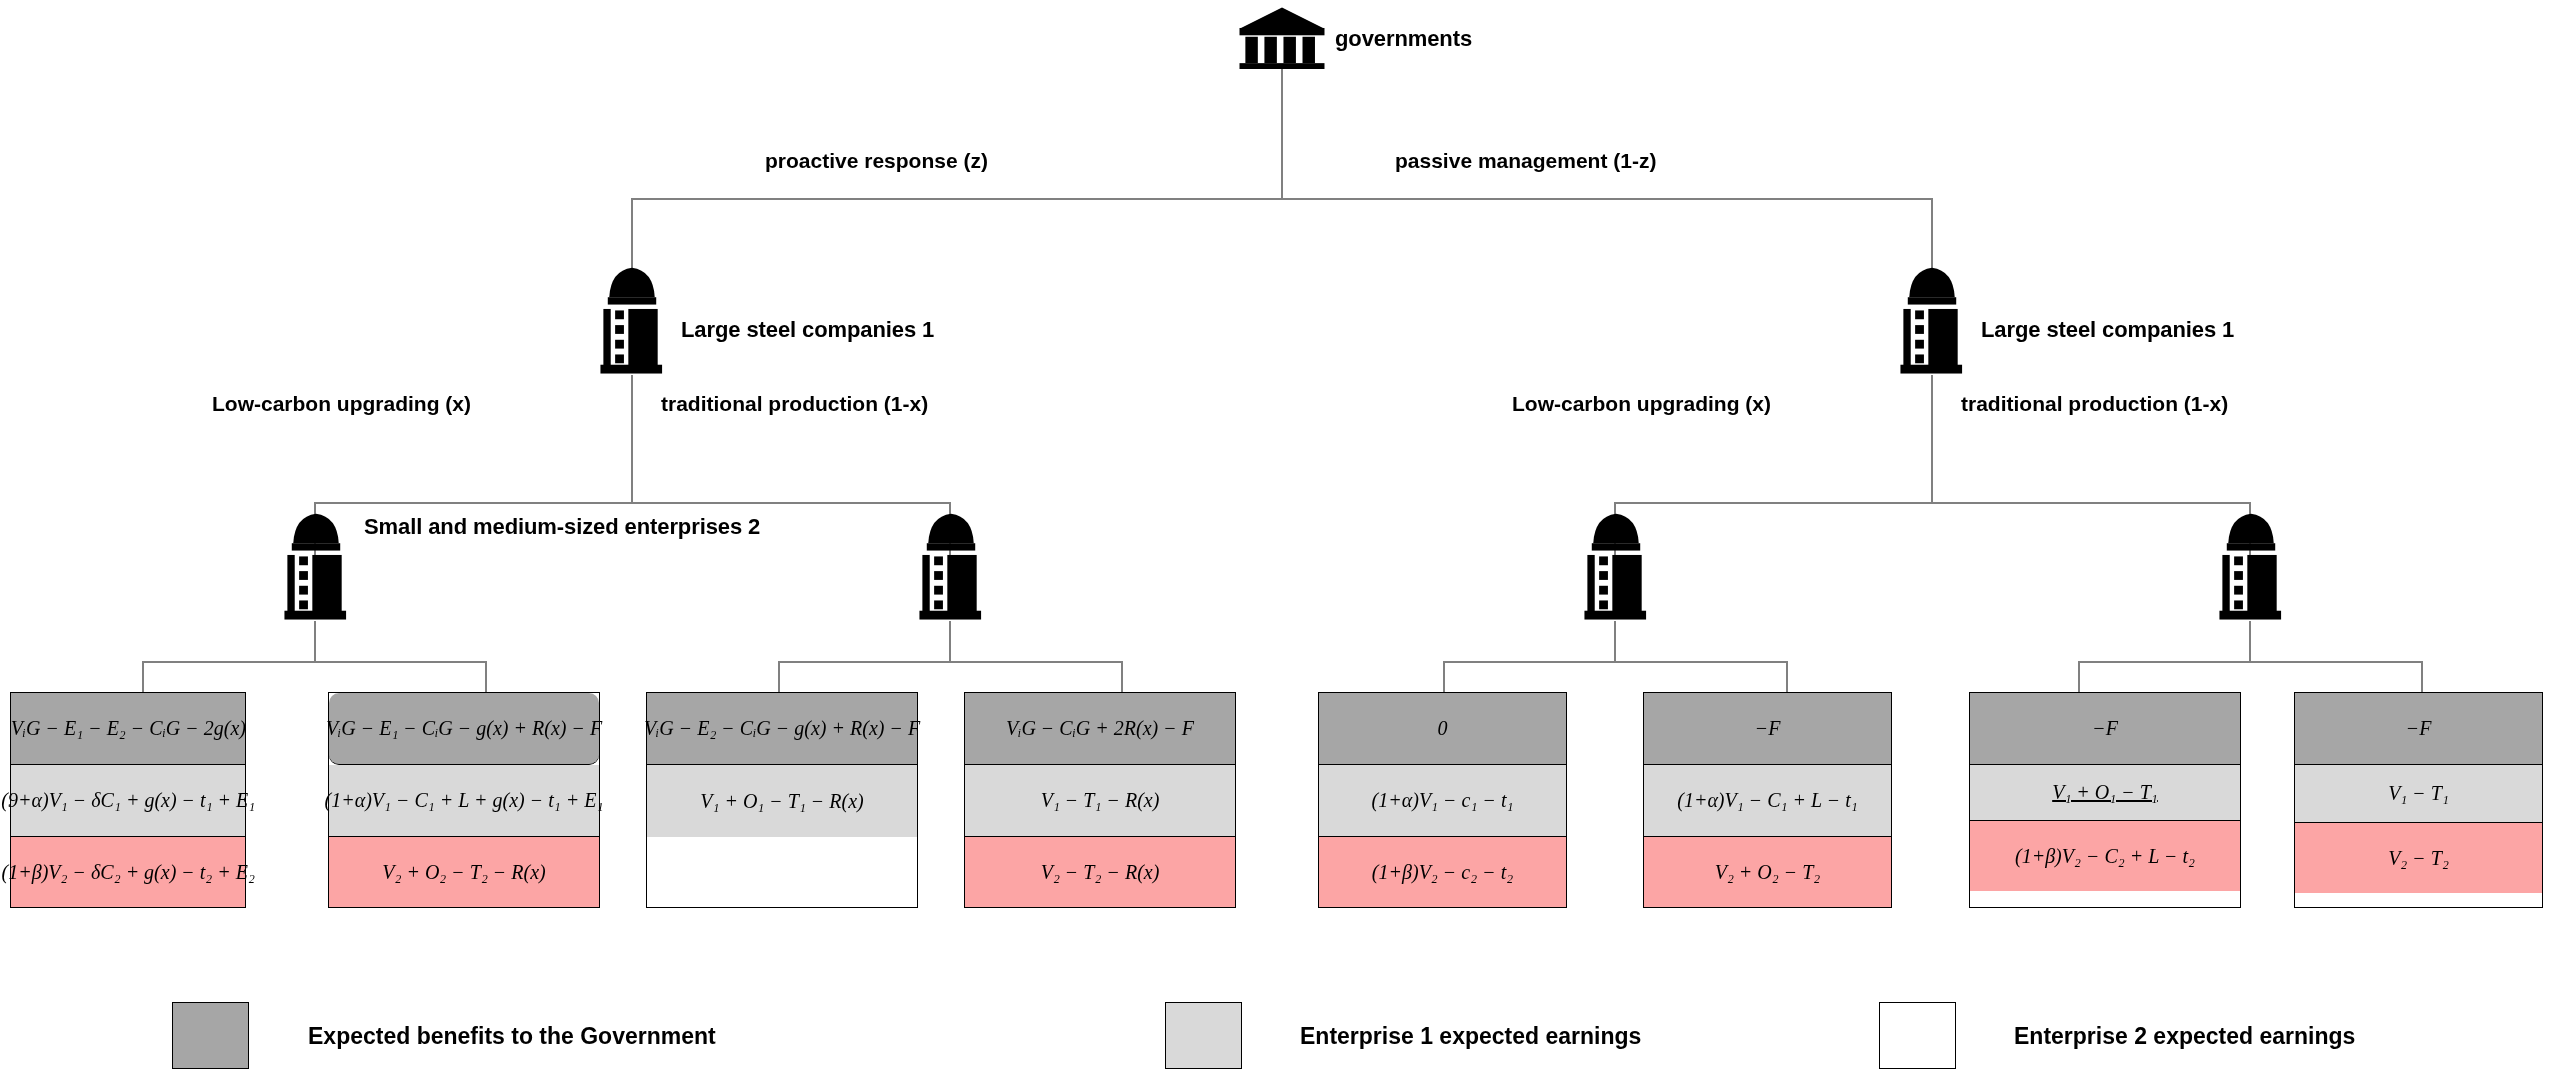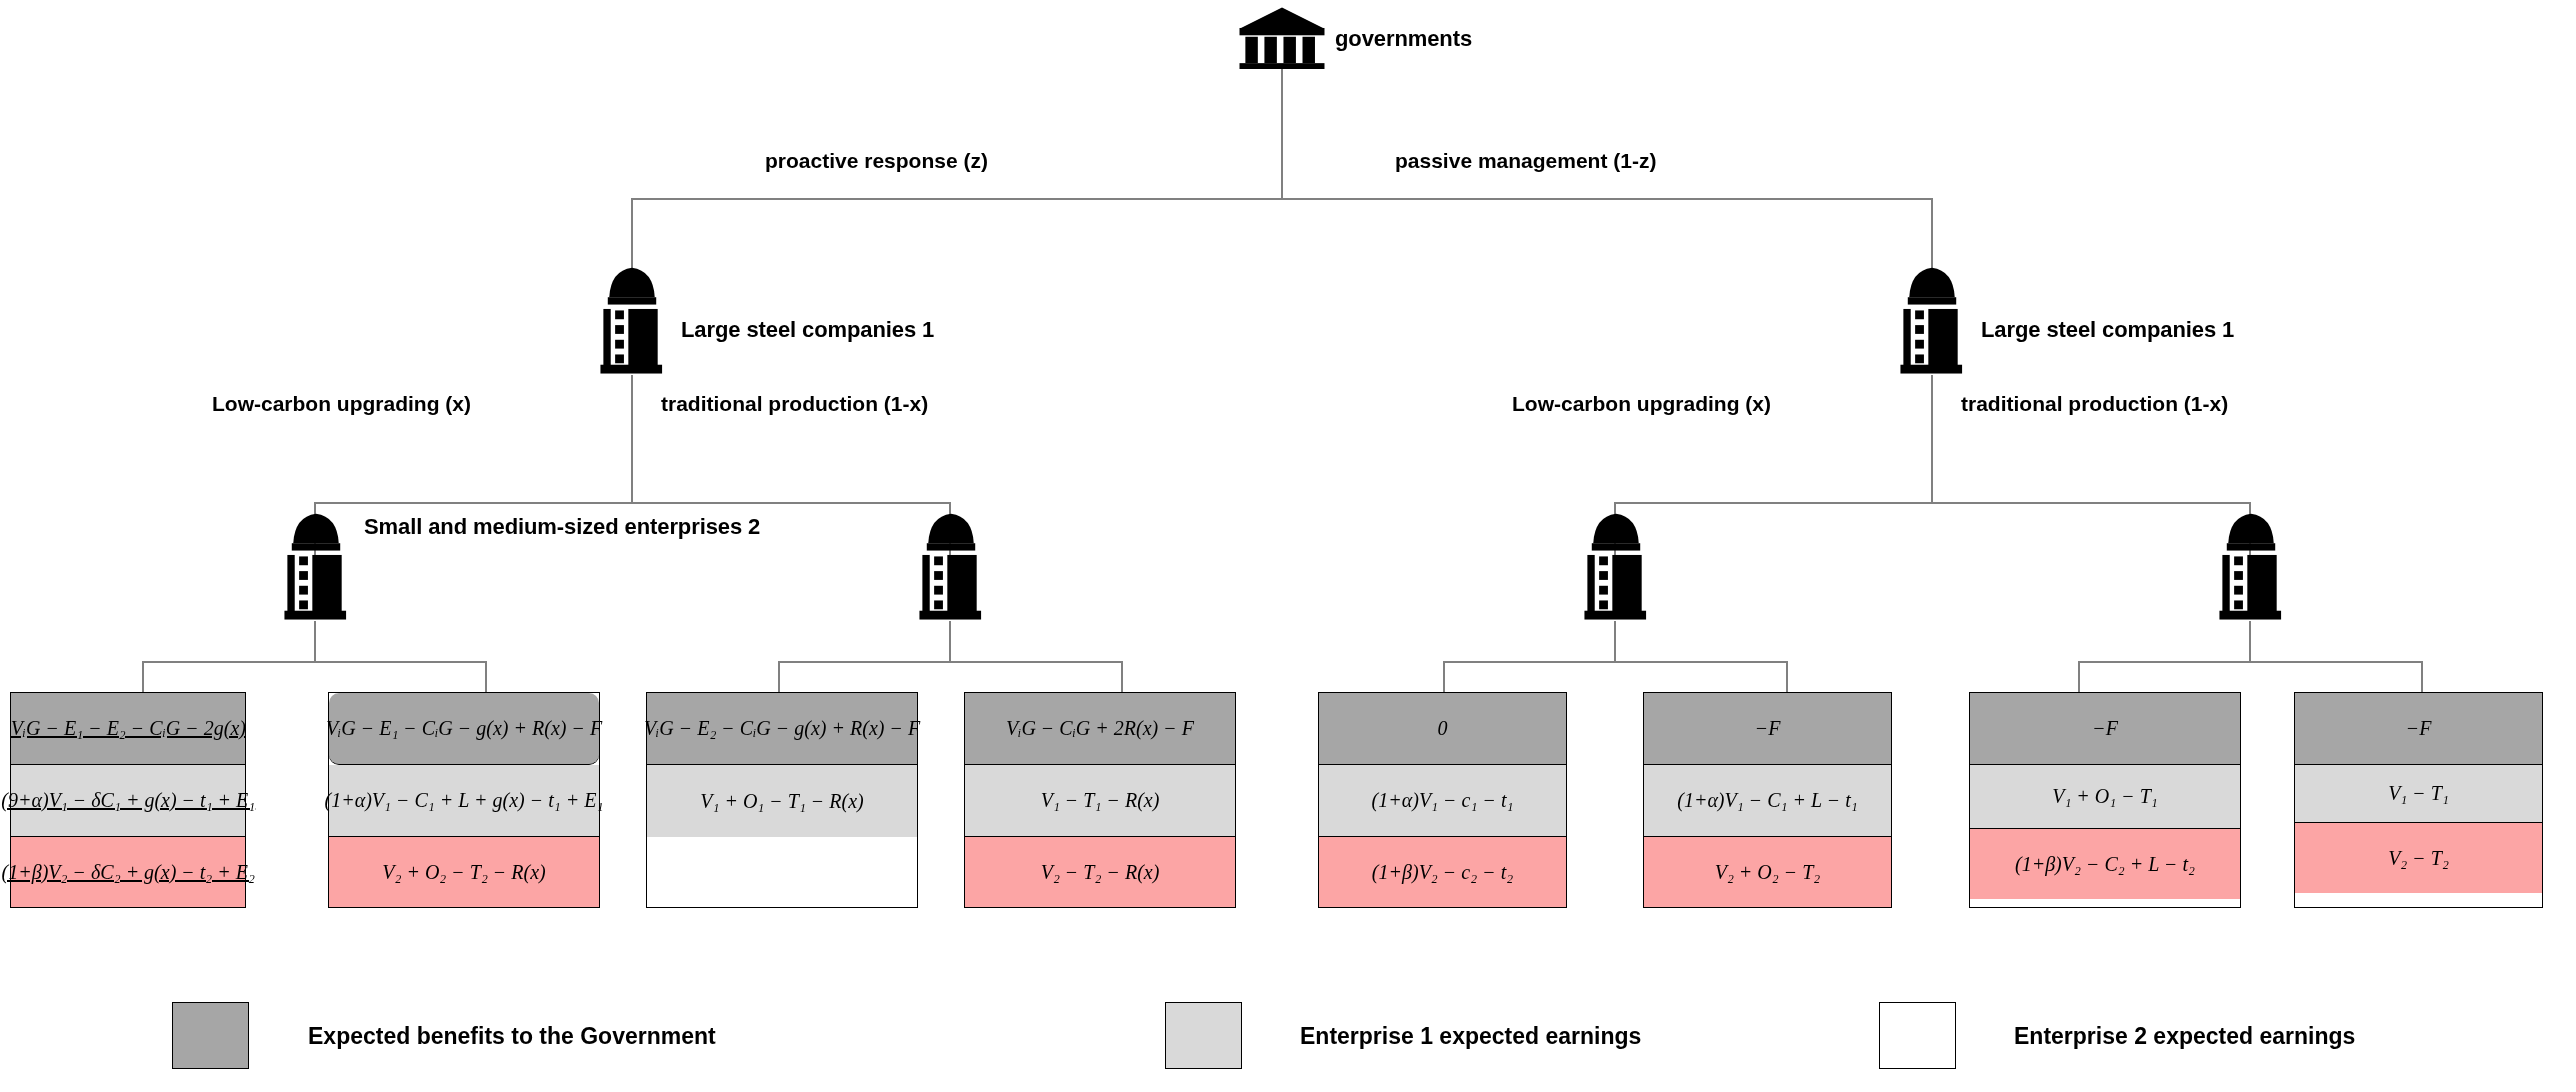--- a/index.html
+++ b/index.html
@@ -212,21 +212,21 @@
   <div class="vline" style="left:1614px;top:621px;height:41px;"></div>
   <div class="hline" style="left:1443px;top:661px;width:344px;"></div>
   <div class="vline" style="left:1443px;top:661px;height:33px;"></div>
   <div class="vline" style="left:1786px;top:661px;height:33px;"></div>
 
   <div class="vline" style="left:2249px;top:621px;height:41px;"></div>
   <div class="hline" style="left:2078px;top:661px;width:344px;"></div>
   <div class="vline" style="left:2078px;top:661px;height:33px;"></div>
   <div class="vline" style="left:2421px;top:661px;height:33px;"></div>
 
-  <div class="payoff" style="left:10.3px;top:692px;width:236px;height:216px;text-decoration:underline;">
+  <div class="payoff" style="left:10.3px;top:692px;width:236px;height:216px;">
     <div class="cell c-gov" style="height:72px;">VᵢG − E₁ − E₂ − CᵢG − 2g(x)</div>
     <div class="cell c-e1" style="height:72px;">(9+α)V₁ − δC₁ + g(x) − t₁ + E₁</div>
     <div class="cell c-e2" style="height:70px;">(1+β)V₂ − δC₂ + g(x) − t₂ + E₂</div>
   </div>
 
   <div class="payoff" style="left:328px;top:692px;width:272px;height:216px;">
     <div class="cell c-gov" style="height:72px;border-radius:10px;">VᵢG − E₁ − CᵢG − g(x) + R(x) − F</div>
     <div class="cell c-e1" style="height:72px;">(1+α)V₁ − C₁ + L + g(x) − t₁ + E₁</div>
     <div class="cell c-e2" style="height:70px;">V₂ + O₂ − T₂ − R(x)</div>
   </div>
@@ -249,21 +249,21 @@
   </div>
 
   <div class="payoff" style="left:1643px;top:692px;width:249px;height:216px;">
     <div class="cell c-gov" style="height:72px;">−F</div>
     <div class="cell c-e1" style="height:72px;">(1+α)V₁ − C₁ + L − t₁</div>
     <div class="cell c-e2" style="height:70px;">V₂ + O₂ − T₂</div>
   </div>
 
   <div class="payoff" style="left:1969px;top:692px;width:272px;height:216px;">
     <div class="cell c-gov" style="height:72px;">−F</div>
-    <div class="cell c-e1" style="height:64px;">V₁ + O₁ − T₁</div>
+    <div class="cell c-e1" style="height:56px;text-decoration:underline;">V₁ + O₁ − T₁</div>
     <div class="cell c-e2" style="height:70px;">(1+β)V₂ − C₂ + L − t₂</div>
   </div>
 
   <div class="payoff" style="left:2294px;top:692px;width:249px;height:216px;">
     <div class="cell c-gov" style="height:72px;">−F</div>
     <div class="cell c-e1" style="height:58px;">V₁ − T₁</div>
     <div class="cell c-e2" style="height:70px;">V₂ − T₂</div>
   </div>
 
   <div class="legend-swatch" style="left:172px;top:1002px;width:77px;height:67px;background:#a6a6a6;"></div>

